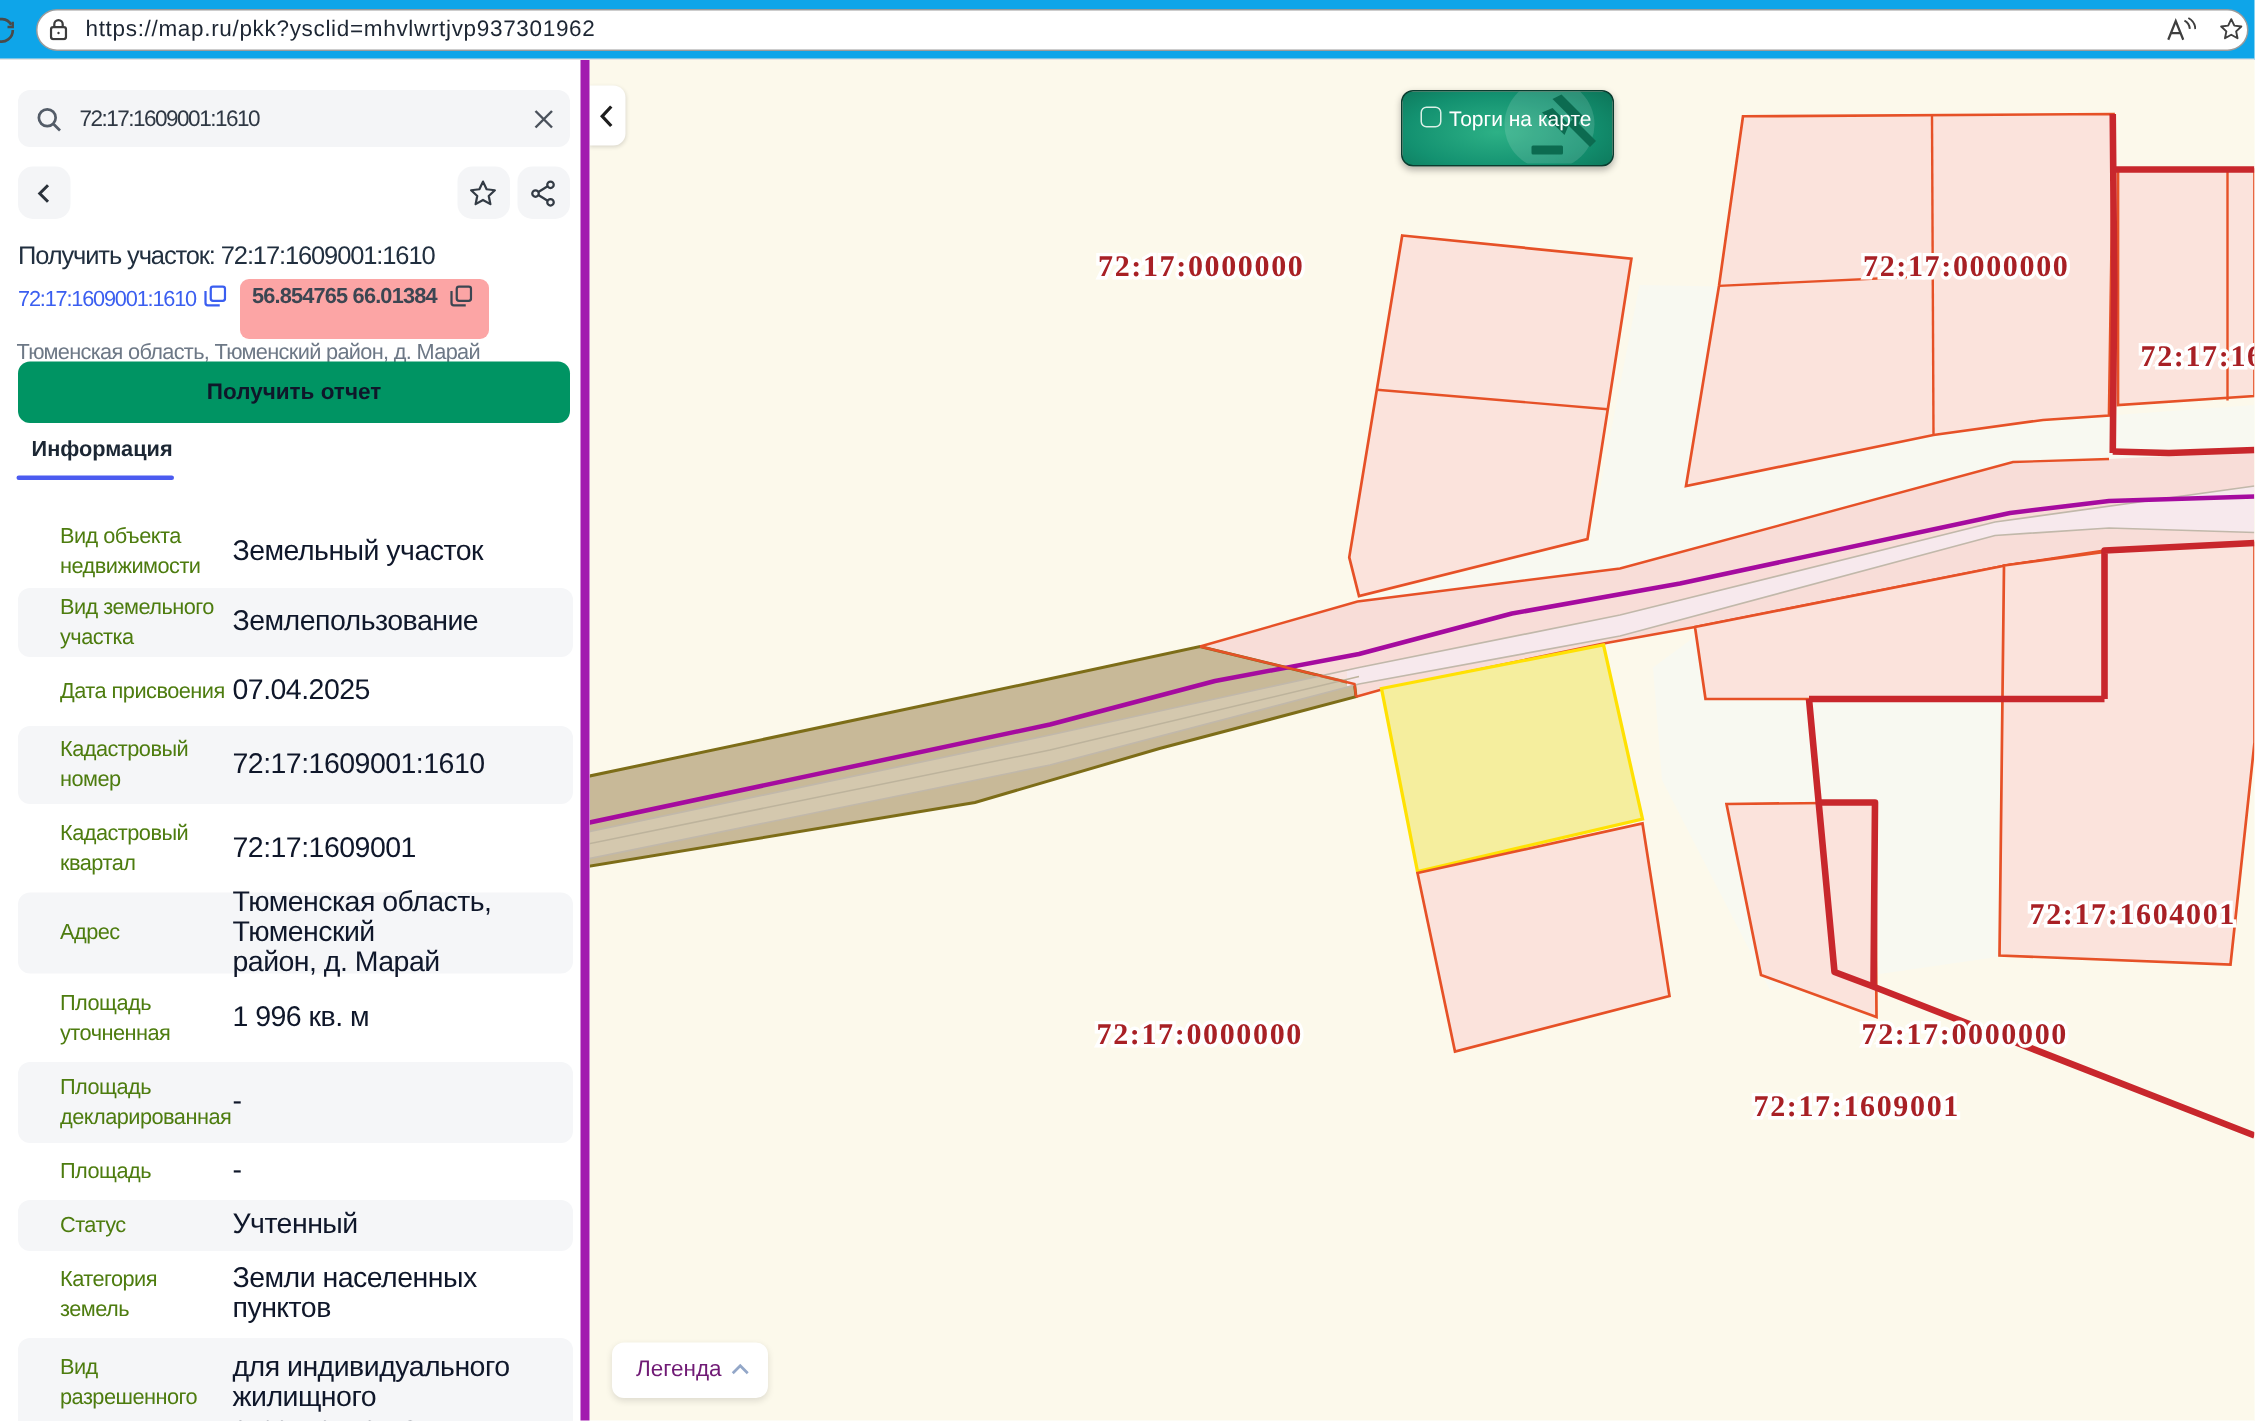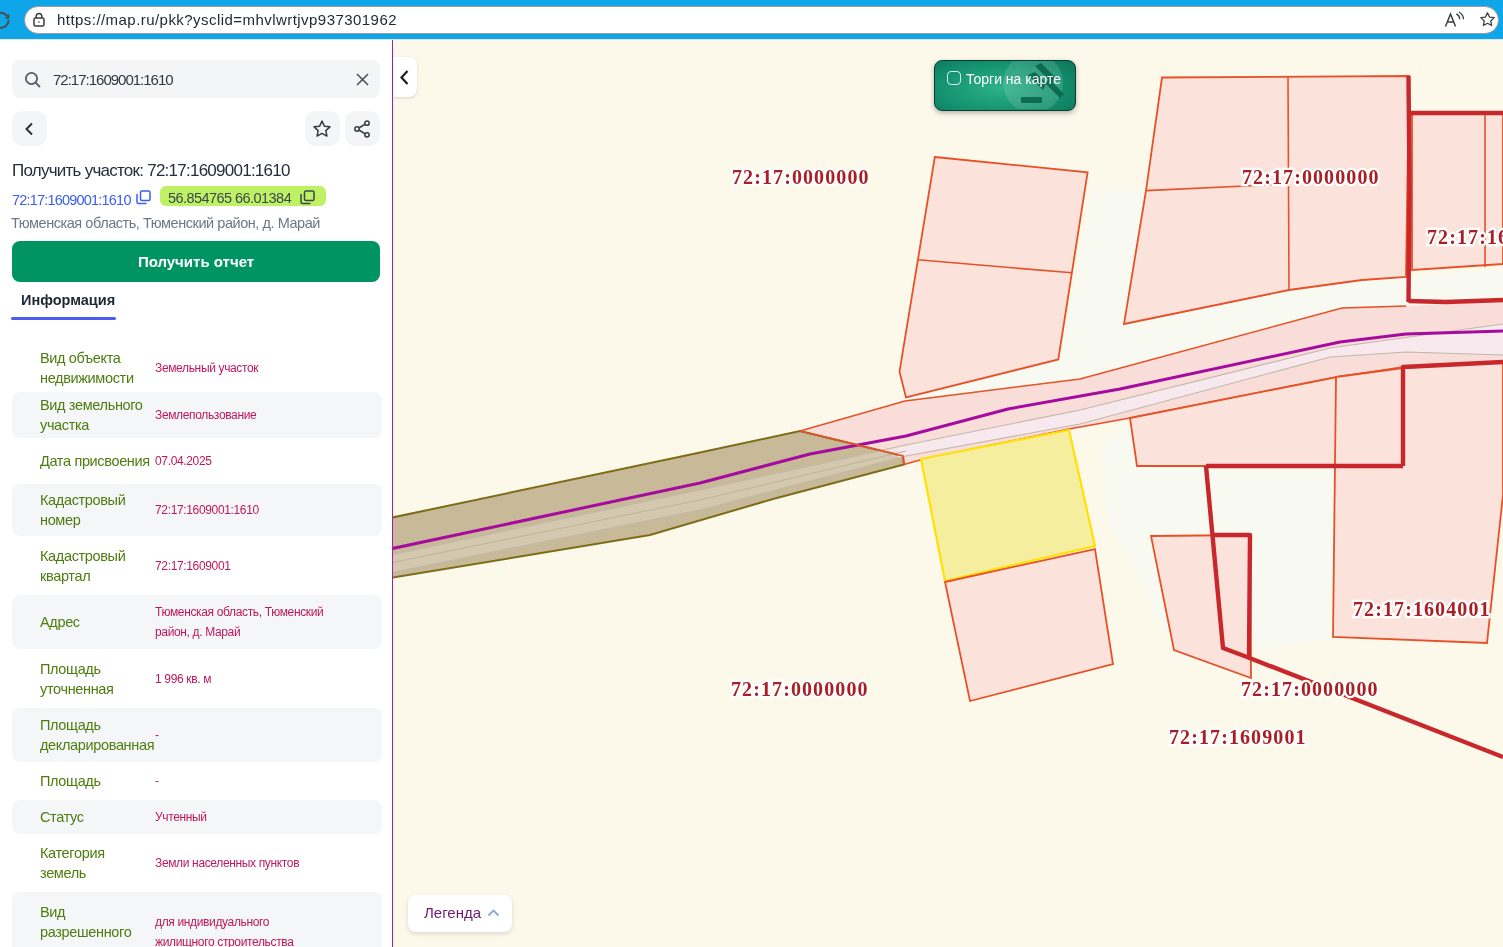--- a/index.html
+++ b/index.html
@@ -3,35 +3,35 @@
 <meta charset="utf-8">
 <style>
   * { margin:0; padding:0; box-sizing:border-box; }
   html,body { width:1503px; height:947px; overflow:hidden; font-family:"Liberation Sans", sans-serif; background:#fff; }
   .abs { position:absolute; }
   
   #topbar { position:absolute; left:0; top:0; width:1503px; height:40px; background:#0ea5e9; border-bottom:1px solid #e4e4e4; z-index:30; }
   #urlpill { position:absolute; left:24px; top:6px; width:1475px; height:28px; border:1px solid #9b9b9b; border-radius:14px; background:#fff; }
   #urltext { position:absolute; left:57px; top:11px; font-size:15px; color:#1d2633; letter-spacing:0.45px; }
   
-  #sidebar { position:absolute; left:0; top:40px; width:393px; height:907px; background:#fff; border-right:1px solid #a21caf; z-index:20; }
+  #sidebar { position:absolute; left:0; top:40px; width:393px; height:907px; background:#fff; border-right:6px solid #a21caf; z-index:20; }
   #searchbox { position:absolute; left:12px; top:20px; width:368px; height:38px; background:#f4f5f7; border-radius:8px; }
   #searchtext { position:absolute; left:53px; top:31px; font-size:15px; color:#2f3844; letter-spacing:-1px; }
   .sqbtn { position:absolute; width:35px; height:35px; background:#f4f5f7; border-radius:10px; top:71px; }
   #title { position:absolute; left:12px; top:121px; font-size:17px; color:#212f3f; letter-spacing:-0.75px; }
   #linkrow { position:absolute; left:12px; top:152px; font-size:14.5px; color:#3a5ef0; letter-spacing:-0.8px; }
-  #chip { position:absolute; left:160px; top:146px; width:166px; height:20px; background:#bef264; border-radius:6px; font-size:14.5px; color:#3c4652; padding:4px 0 0 8px; letter-spacing:-0.55px; }
-  #addr { position:absolute; left:11px; top:175px; font-size:14.5px; color:#6d7886; letter-spacing:-0.45px;text-align:center; }
-  #greenbtn { position:absolute; left:12px; top:201px; width:368px; height:41px; background:#009463; border-radius:8px; color:#ffffff; font-size:15px; font-weight:bold; text-align:center; line-height:41px; }
+  #chip { position:absolute; left:160px; top:146px; width:166px; height:40px; background:#fca5a5; border-radius:6px; font-size:14.5px; color:#3c4652; padding:4px 0 0 8px; letter-spacing:-0.55px;font-weight:bold; }
+  #addr { position:absolute; left:11px; top:187px; font-size:14.5px; color:#6d7886; letter-spacing:-0.45px;text-align:center; }
+  #greenbtn { position:absolute; left:12px; top:201px; width:368px; height:41px; background:#009463; border-radius:8px; color:#0f172a; font-size:15px; font-weight:bold; text-align:center; line-height:41px; }
   #tab { position:absolute; left:21px; top:252px; font-size:14.5px; font-weight:bold; color:#1c2734; }
   #tabline { position:absolute; left:11px; top:277px; width:105px; height:3px; background:#4b5bf0; border-radius:2px; }
   .row { position:absolute; left:12px; width:370px; }
   .row.g { background:#f5f6f8; border-radius:8px; }
   .rl { position:absolute; left:28px; width:116px; font-size:14.5px; color:#4d7c0f; line-height:20px; top:50%; transform:translateY(-50%); letter-spacing:-0.35px; }
-  .rv { position:absolute; left:143px; width:222px; font-size:12px; color:#be185d; line-height:20px; top:50%; transform:translateY(-50%); letter-spacing:-0.35px; }
+  .rv { position:absolute; left:143px; width:222px; font-size:19px; color:#0f172a; line-height:20px; top:50%; transform:translateY(-50%); letter-spacing:-0.35px; }
   
   #map { position:absolute; left:393px; top:40px; width:1110px; height:907px; background:#fcf9eb; overflow:hidden; }
   #collapse { position:absolute; left:0px; top:17px; width:24px; height:40px; background:#fff; border-radius:0 8px 8px 0; box-shadow:0 1px 3px rgba(0,0,0,.15); z-index:5; }
   #torgi { position:absolute; left:541px; top:20px; width:142px; height:51px; border-radius:8px; z-index:5;
            background:radial-gradient(ellipse 110px 45px at 45% 55%, #2db186 0%, #139170 55%, #0b6e53 100%);
            border:1px solid #0a3c2f; box-shadow:0 2px 5px rgba(0,0,0,.3); overflow:hidden; }
   #torgi .cb { position:absolute; left:12px; top:10px; width:14px; height:14px; border:1.4px solid #d9efe6; border-radius:4px; }
   #torgi .tx { position:absolute; left:31px; top:10px; color:#fff; font-size:14px; }
   #legend { position:absolute; left:15px; top:855px; width:104px; height:37px; background:#fff; border-radius:8px; box-shadow:0 2px 5px rgba(0,0,0,.12); z-index:5; }
   #legend .tx { position:absolute; left:16px; top:9px; font-size:15px; color:#701a75; }

